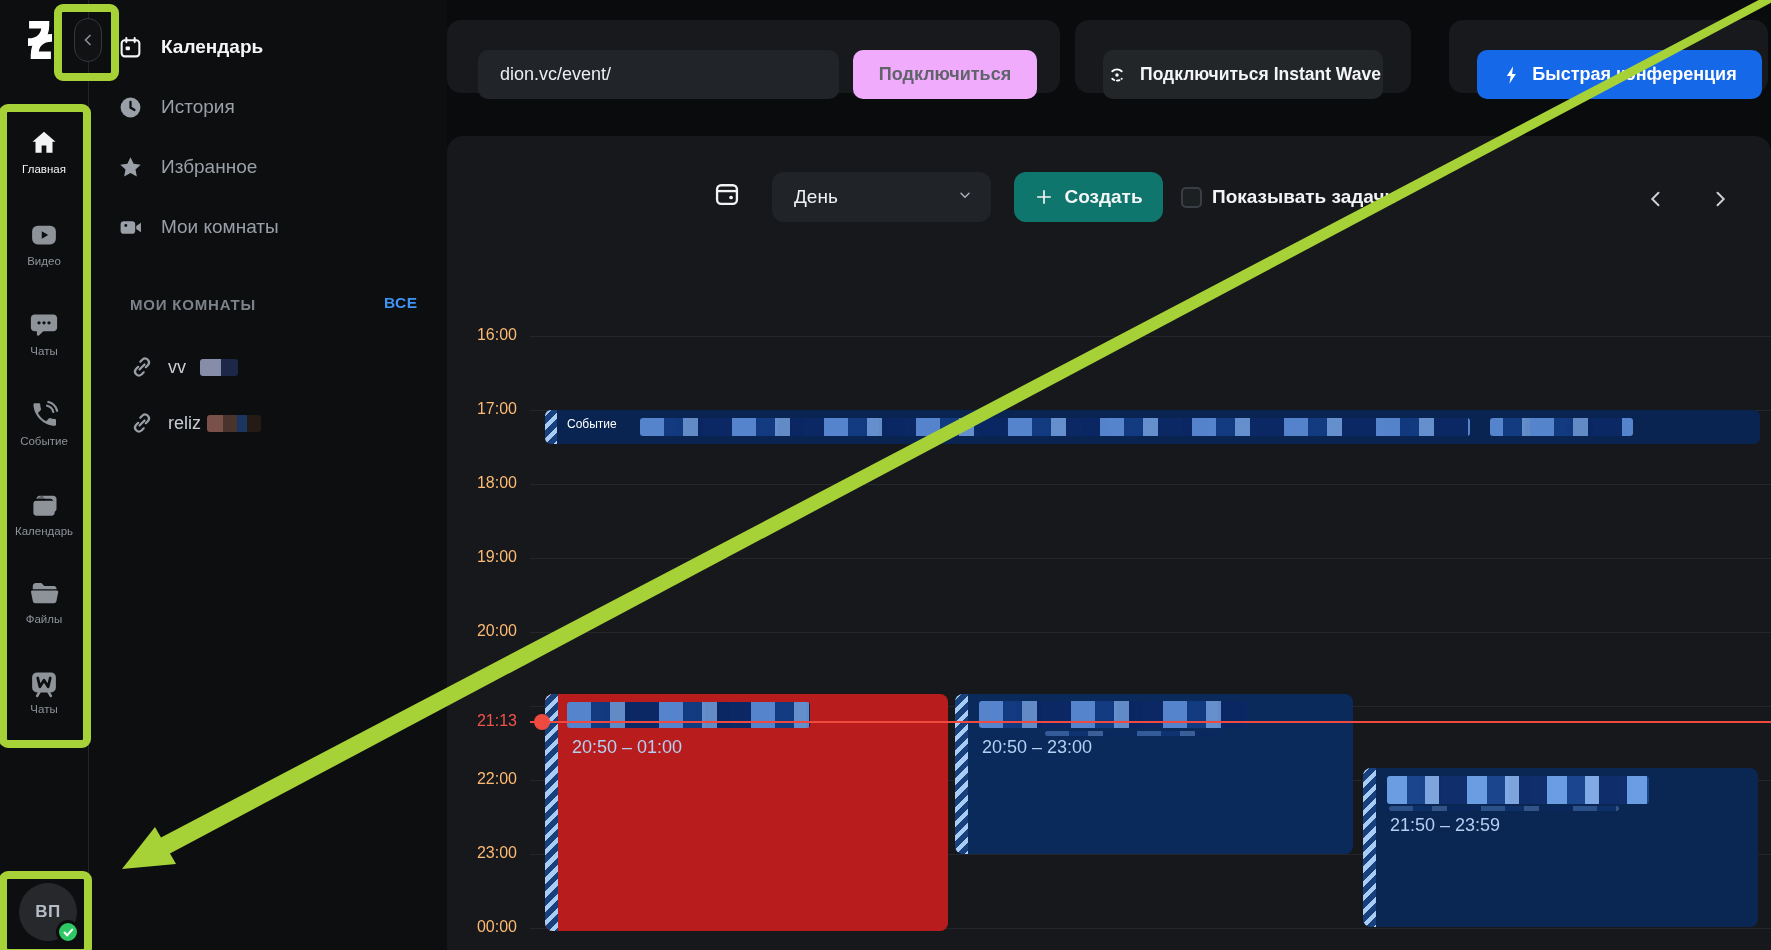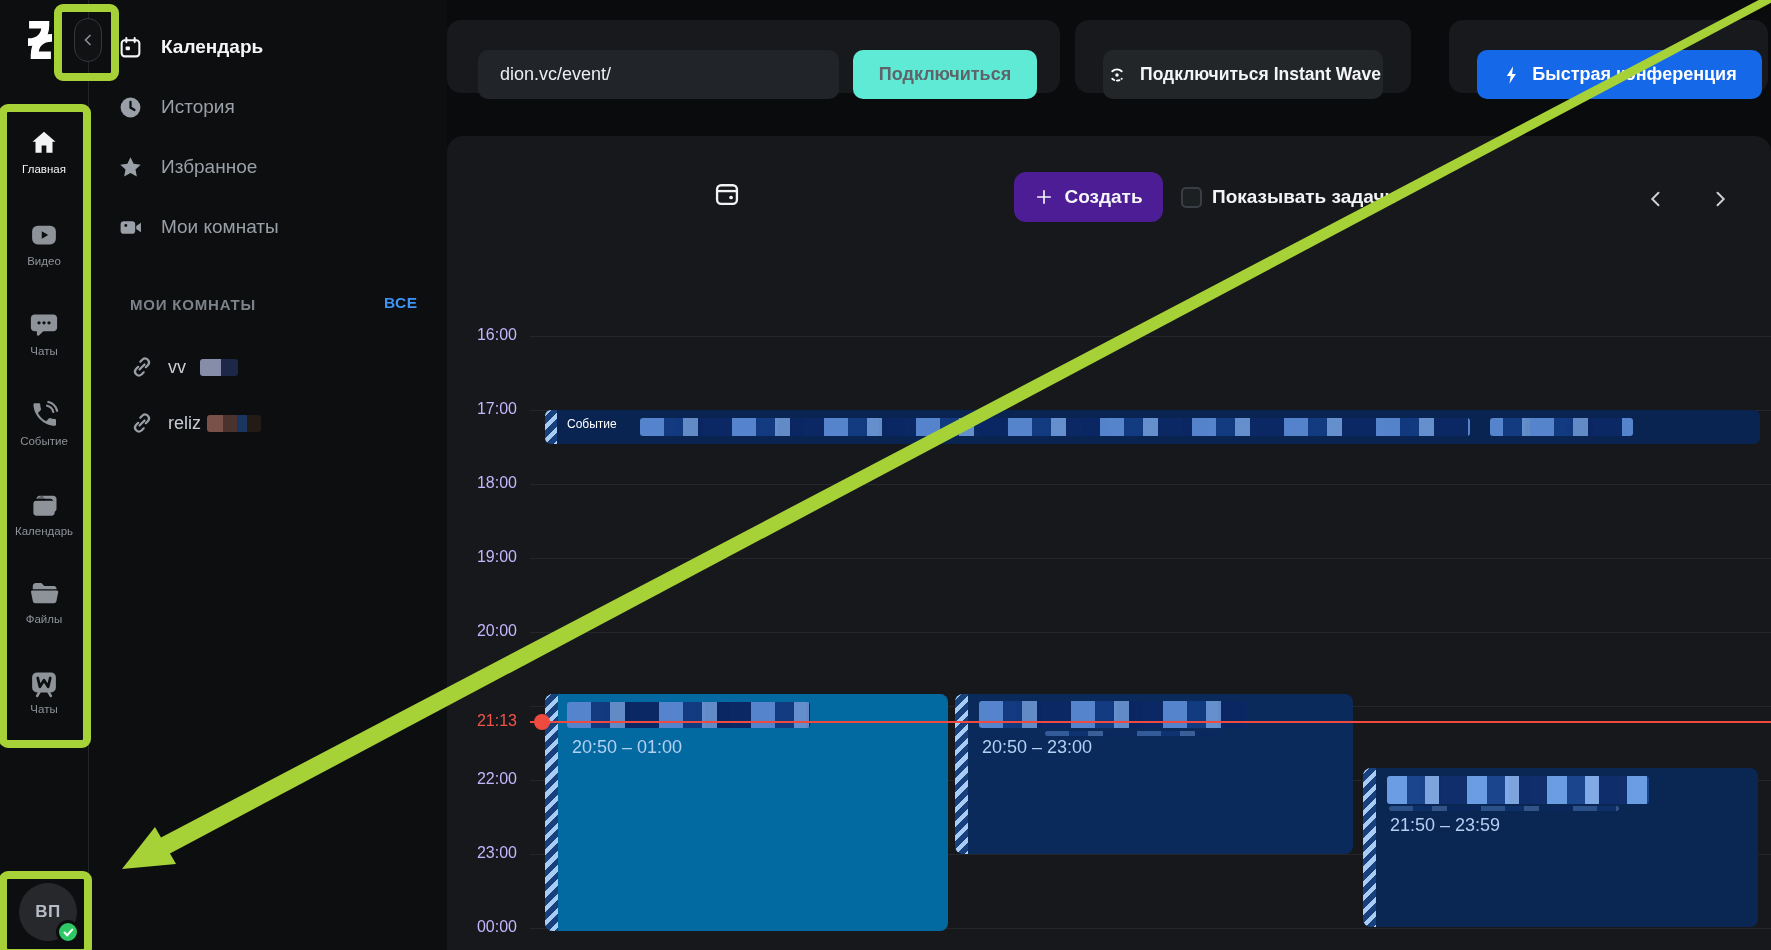--- a/index.html
+++ b/index.html
@@ -36,53 +36,53 @@
   .rooms-all { position:absolute; left:384px; top:294px; font-size:15.5px; font-weight:bold;
     color:#3f94f5; cursor:pointer; letter-spacing:.5px; }
   .room-item { position:absolute; left:130px; width:300px; height:30px; display:flex;
     align-items:center; gap:14px; font-size:18px; color:#c9ced5; cursor:pointer; }
   
   .card { position:absolute; top:20px; height:73px; background:#17191c; border-radius:14px; }
   .join-input { position:absolute; left:31px; top:30px; width:361px; height:49px;
     background:#212428; border:none; border-radius:10px; color:#eceff1;
     font-size:18px; padding:0 22px; font-family:"Liberation Sans",sans-serif; outline:none; }
   .join-btn { position:absolute; left:406px; top:30px; width:184px; height:49px;
-    background:#5eead4; border:none; border-radius:10px; color:#5f646b;
+    background:#f0abfc; border:none; border-radius:10px; color:#5f646b;
     font-size:18px; font-weight:bold; cursor:pointer; font-family:"Liberation Sans",sans-serif; }
   .iw-btn { position:absolute; left:28px; top:30px; width:280px; height:49px;
     background:#232629; border:none; border-radius:10px; color:#f4f5f6;
     font-size:17.5px; font-weight:bold; cursor:pointer; display:flex; align-items:center;
     justify-content:center; gap:11px; font-family:"Liberation Sans",sans-serif; }
   .quick-btn { position:absolute; left:28px; top:30px; width:285px; height:49px;
     background:#1568e8; border:none; border-radius:10px; color:#fff;
     font-size:18px; font-weight:bold; cursor:pointer; display:flex; align-items:center;
     justify-content:center; gap:10px; font-family:"Liberation Sans",sans-serif; }
   
   .calcard { position:absolute; left:447px; top:136px; width:1324px; height:814px;
     background:#17181b; border-radius:16px 16px 0 0; }
   .date-title { position:absolute; left:27px; top:40px; font-size:30px; font-weight:bold; color:#f4f5f6; }
   .date-weekday { color:#5b626b; margin-left:12px; font-weight:bold; }
   .datepick-icon { position:absolute; left:266px; top:44px; cursor:pointer; }
   .view-select { position:absolute; left:325px; top:36px; width:219px; height:50px;
     background:#202327; border-radius:12px; display:flex; align-items:center;
     padding:0 18px 0 22px; font-size:19px; color:#f0f1f3; cursor:pointer; }
   .view-select .chev { margin-left:auto; }
   .create-btn { position:absolute; left:567px; top:36px; width:149px; height:50px;
-    background:#4c1d95; border:none; border-radius:12px; color:#f4f5f6; font-size:19px;
+    background:#0f766e; border:none; border-radius:12px; color:#f4f5f6; font-size:19px;
     font-weight:bold; cursor:pointer; display:flex; align-items:center; justify-content:center;
     gap:10px; font-family:"Liberation Sans",sans-serif; }
   .task-check { position:absolute; left:734px; top:51px; width:21px; height:21px;
     background:#1d2023; border:2px solid #393e44; border-radius:5px; cursor:pointer; }
   .task-label { position:absolute; left:765px; top:50px; font-size:19px; font-weight:bold; color:#f2f3f5; }
   .nav-arrow { position:absolute; top:44px; width:38px; height:38px; background:none; border:none;
     cursor:pointer; display:flex; align-items:center; justify-content:center; }
   
   .hour-line { position:absolute; left:530px; width:1241px; height:1px; background:#242629; }
   .hour-label { position:absolute; left:447px; width:70px; text-align:right;
-    font-size:16px; color:#c4b5fd; }
+    font-size:16px; color:#fdba74; }
   .hour-label.now { color:#f2544a; }
   .now-line { position:absolute; left:530px; top:721px; width:1241px; height:2px;
     background:#ee4a3f; z-index:40; }
   .now-dot { position:absolute; left:534px; top:714px; width:16px; height:16px;
     border-radius:50%; background:#ee4a3f; z-index:41; }
   
   .event { position:absolute; border-radius:8px; overflow:hidden; cursor:pointer; }
   .event .stripe { position:absolute; left:0; top:0; bottom:0; width:13px;
     background:repeating-linear-gradient(135deg,#a9ccf4 0 4.5px,#17407c 4.5px 10px); }
   .event .etime { position:absolute; font-size:18px; color:#b3cff1; }
@@ -265,20 +265,28 @@
 </div>
 
 <div class="calcard">
   <div class="datepick-icon">
     <svg width="28" height="28" viewBox="0 0 24 24">
         <rect x="3.5" y="4.5" width="17" height="16" rx="3.5" stroke="#f2f3f4" stroke-width="2" fill="none"></rect>
         <path d="M3.5 9.5h17" stroke="#f2f3f4" stroke-width="2"></path>
         <circle cx="15.5" cy="15" r="1.6" fill="#f2f3f4"></circle>
       </svg>
   </div>
+  <div class="view-select">
+    <span>День</span>
+    <span class="chev">
+      <svg width="16" height="16" viewBox="0 0 24 24">
+          <path d="M6 9.5l6 6 6-6" stroke="#aab0b7" stroke-width="2.2" fill="none" stroke-linecap="round"></path>
+        </svg>
+    </span>
+  </div>
   <button class="create-btn">
     <svg width="20" height="20" viewBox="0 0 24 24">
         <path d="M12 4.5v15M4.5 12h15" stroke="#f4f5f6" stroke-width="2" stroke-linecap="round"></path>
       </svg>
     <span>Создать</span>
   </button>
   <div class="task-check"></div>
   <div class="task-label">Показывать задачи</div>
   <button class="nav-arrow" style="left:1190px">
     <svg width="20" height="24" viewBox="0 0 24 24">
@@ -312,21 +320,21 @@
 <div class="hour-label" style="top:918px">00:00</div>
 <div class="hour-label now" style="top:712px">21:13</div>
 
 <div class="event" style="left:545px;top:410px;width:1215px;height:34px;background:#092450;border-radius:6px">
   <div class="stripe" style="width:12px"></div>
   <div class="etitle" style="left:22px;top:7px">Событие</div>
   <div class="mz mz1" style="left:95px;top:8px;width:830px;height:18px"></div>
   <div class="mz mz1" style="left:945px;top:8px;width:143px;height:18px;background-position:40px 0"></div>
 </div>
 
-<div class="event" style="left:545px;top:694px;width:403px;height:237px;background:#0369a1">
+<div class="event" style="left:545px;top:694px;width:403px;height:237px;background:#b91c1c">
   <div class="stripe"></div>
   <div class="mz mz1" style="left:22px;top:8px;width:243px;height:26px"></div>
   <div class="etime" style="left:27px;top:43px">20:50 – 01:00</div>
 </div>
 
 <div class="event" style="left:955px;top:694px;width:398px;height:160px;background:#0a2a5c">
   <div class="stripe"></div>
   <div class="mz mz1" style="left:24px;top:7px;width:268px;height:27px"></div>
   <div class="mz mz1" style="left:90px;top:37px;width:175px;height:5px;opacity:.55"></div>
   <div class="etime" style="left:27px;top:43px">20:50 – 23:00</div>

